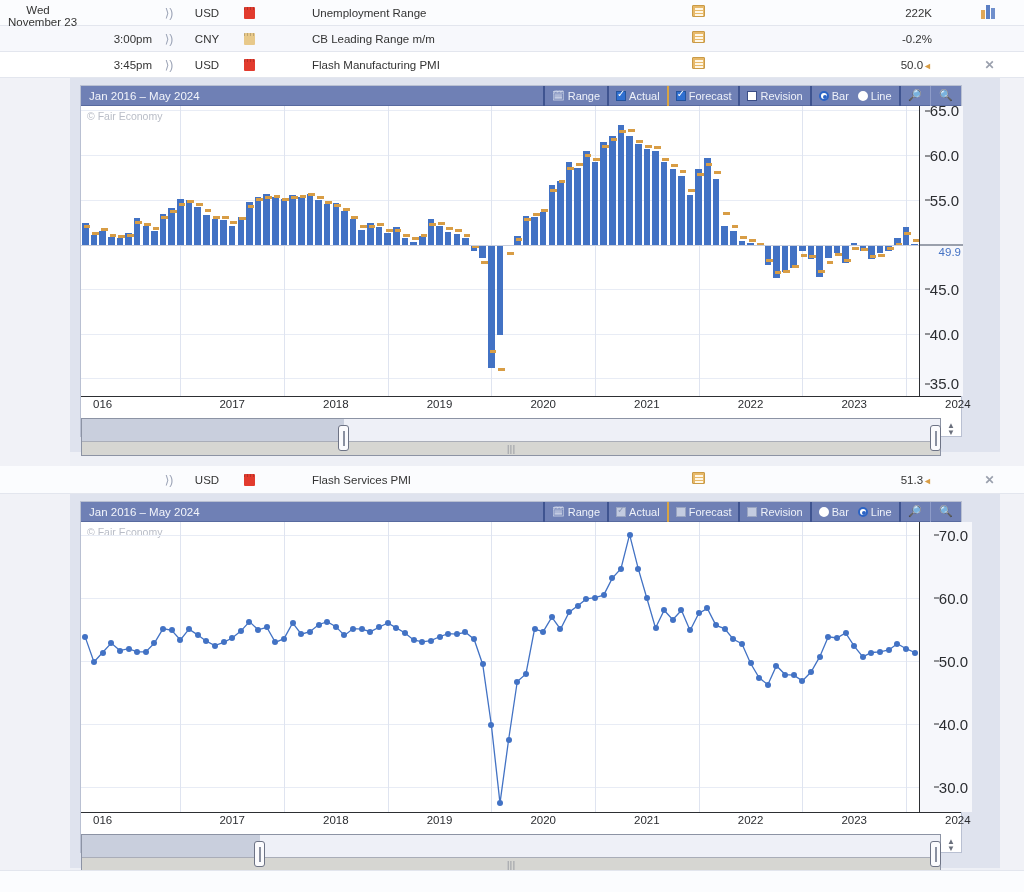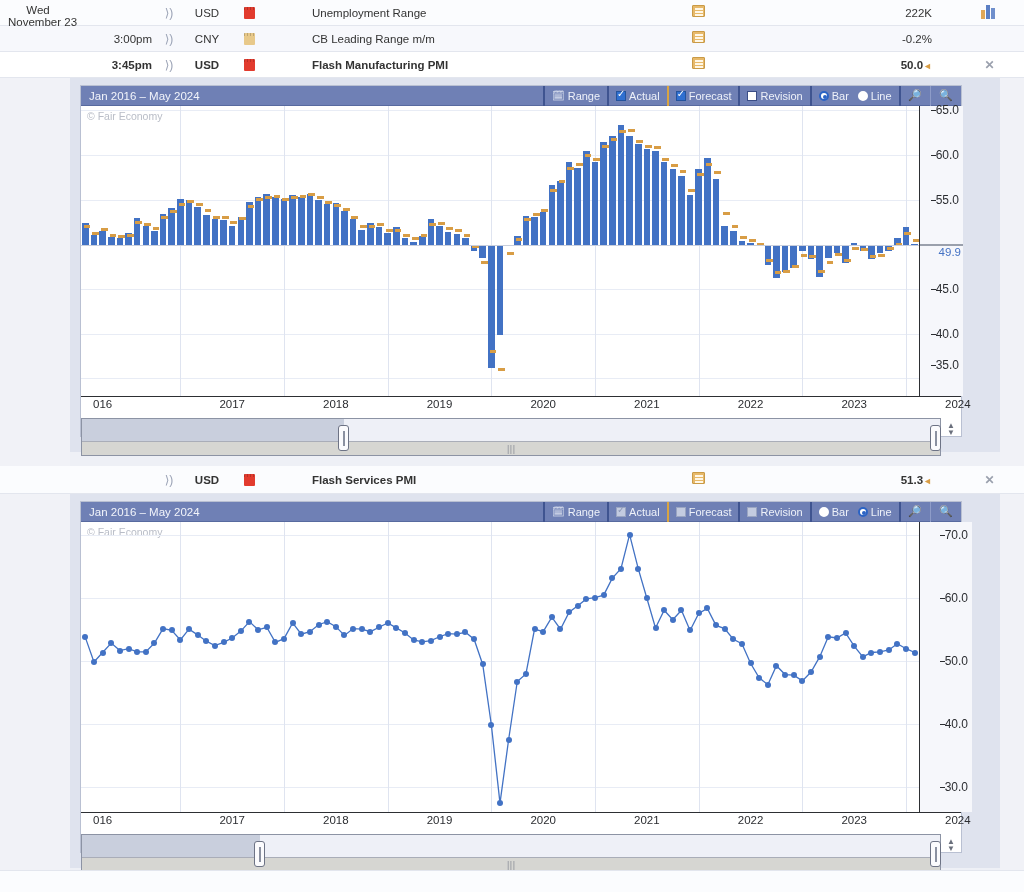--- a/index.html
+++ b/index.html
@@ -25,21 +25,21 @@
   .cal-row .cell { position:absolute; top:0; height:26px; line-height:26px; font-size:11.5px; color:#333; white-space:nowrap; }
   .c-date  { left:8px; width:60px; text-align:center; font-size:11px; color:#3a3a3a; line-height:13px; padding-top:2px;}
   .c-time  { left:80px; width:72px; text-align:right; }
   .c-sound { left:160px; width:18px; text-align:center; }
   .c-cur   { left:186px; width:42px; text-align:center; }
   .c-imp   { left:238px; width:22px; text-align:center; }
   .c-event { left:312px; }
   .c-detail{ left:688px; width:20px; text-align:center; }
   .c-actual{ left:820px; width:120px; text-align:right; padding-right:8px; }
   .c-graph { left:975px; width:28px; text-align:center; }
-  .bold { font-weight:bold; color:#111; }
+  .bold { font-weight:normal; color:#111; }
 
   
   .flag { display:inline-block; width:11px; height:12px; border-radius:1px; vertical-align:-2px; position:relative; }
   .flag:before { content:""; position:absolute; left:0; right:0; top:0; height:3px;
      background-image: linear-gradient(90deg, rgba(0,0,0,.18) 0 1.5px, transparent 1.5px 3px);
      background-size:3px 3px; }
   .flag-high { background:#e23b2e; }
   .flag-med  { background:#e8c98a; }
 
   
@@ -89,21 +89,21 @@
   .gridline-h { position:absolute; left:0; right:0; height:1px; background:#e8ecf5; }
   .zeroline { position:absolute; left:0; right:0; height:1px; background:#c9cfdd; }
   .watermark { position:absolute; left:6px; top:4px; font-size:10.5px; color:#b9bdc7; }
 
   .bar { position:absolute; background:#4272c4; }
   .fc  { position:absolute; background:#d89d45; height:3px; }
   .pt  { position:absolute; width:6px; height:6px; border-radius:50%; background:#4272c4; margin-left:-3px; margin-top:-3px; }
   svg.lineseg { position:absolute; left:0; top:0; overflow:visible; }
 
   .yaxis { position:absolute; top:0; bottom:0; background:#f6f7fb; border-left:1px solid #2d2f33; }
-  .ytick { position:absolute; right:4px; font-size:12px; color:#2b2d31; transform:translateY(-50%); white-space:nowrap; }
+  .ytick { position:absolute; right:4px; font-size:15px; color:#2b2d31; transform:translateY(-50%); white-space:nowrap; }
   .ytick-line { position:absolute; left:-5px; width:5px; height:1px; background:#2b2d31; }
   .ycur { position:absolute; right:2px; font-size:11.5px; color:#4472c4; transform:translateY(-50%); }
   .ycur-band { position:absolute; left:0; right:0; height:2px; background:#9aa0ac; }
 
   .xaxis { position:absolute; left:0; right:0; border-top:1px solid #2d2f33; height:18px; }
   .xtick { position:absolute; top:1px; font-size:11.5px; color:#2b2d31; transform:translateX(-50%); white-space:nowrap; }
 
   
   .range-strip { position:absolute; background:#f7f8fb; border:1px solid #8c93a4; }
   .range-fill { position:absolute; left:0; top:0; bottom:0; background:#c9cfdd; }
@@ -410,21 +410,21 @@
             <div class="bar" style="left: 830.398px; width: 6.56577px; top: 138.308px; height: 1px; background: rgb(66, 114, 196);"></div>
             <div class="fc" style="left: 831.953px; width: 6.73856px; top: 133.238px; background: rgb(216, 157, 69);"></div>
             <div class="zeroline" style="top: 139.2px;"></div>
           </div>
         <div class="yaxis" id="c1y" style="left:838px; width:44px; height:290px;">
             <div class="ytick" style="top: 4.46154px;">65.0<div class="ytick-line" style="top: 50%;"></div></div>
             <div class="ytick" style="top: 49.0769px;">60.0<div class="ytick-line" style="top: 50%;"></div></div>
             <div class="ytick" style="top: 93.6923px;">55.0<div class="ytick-line" style="top: 50%;"></div></div>
             <div class="ytick" style="top: 182.923px;">45.0<div class="ytick-line" style="top: 50%;"></div></div>
             <div class="ytick" style="top: 227.538px;">40.0<div class="ytick-line" style="top: 50%;"></div></div>
-            <div class="ytick" style="top: 259px;">35.0<div class="ytick-line" style="top: 50%;"></div></div>
+            <div class="ytick" style="top: 277px;">35.0<div class="ytick-line" style="top: 50%;"></div></div>
             <div class="ycur-band" style="top: 138.2px;"></div>
             <div class="ycur" style="top: 146.2px;">49.9</div>
           </div>
         <div class="xaxis" id="c1x" style="top:290px; height:20px;">
             <div class="xtick" style="left: 12px; transform: none;">016</div>
             <div class="xtick" style="left: 151.186px;">2017</div>
             <div class="xtick" style="left: 254.856px;">2018</div>
             <div class="xtick" style="left: 358.526px;">2019</div>
             <div class="xtick" style="left: 462.196px;">2020</div>
             <div class="xtick" style="left: 565.866px;">2021</div>

